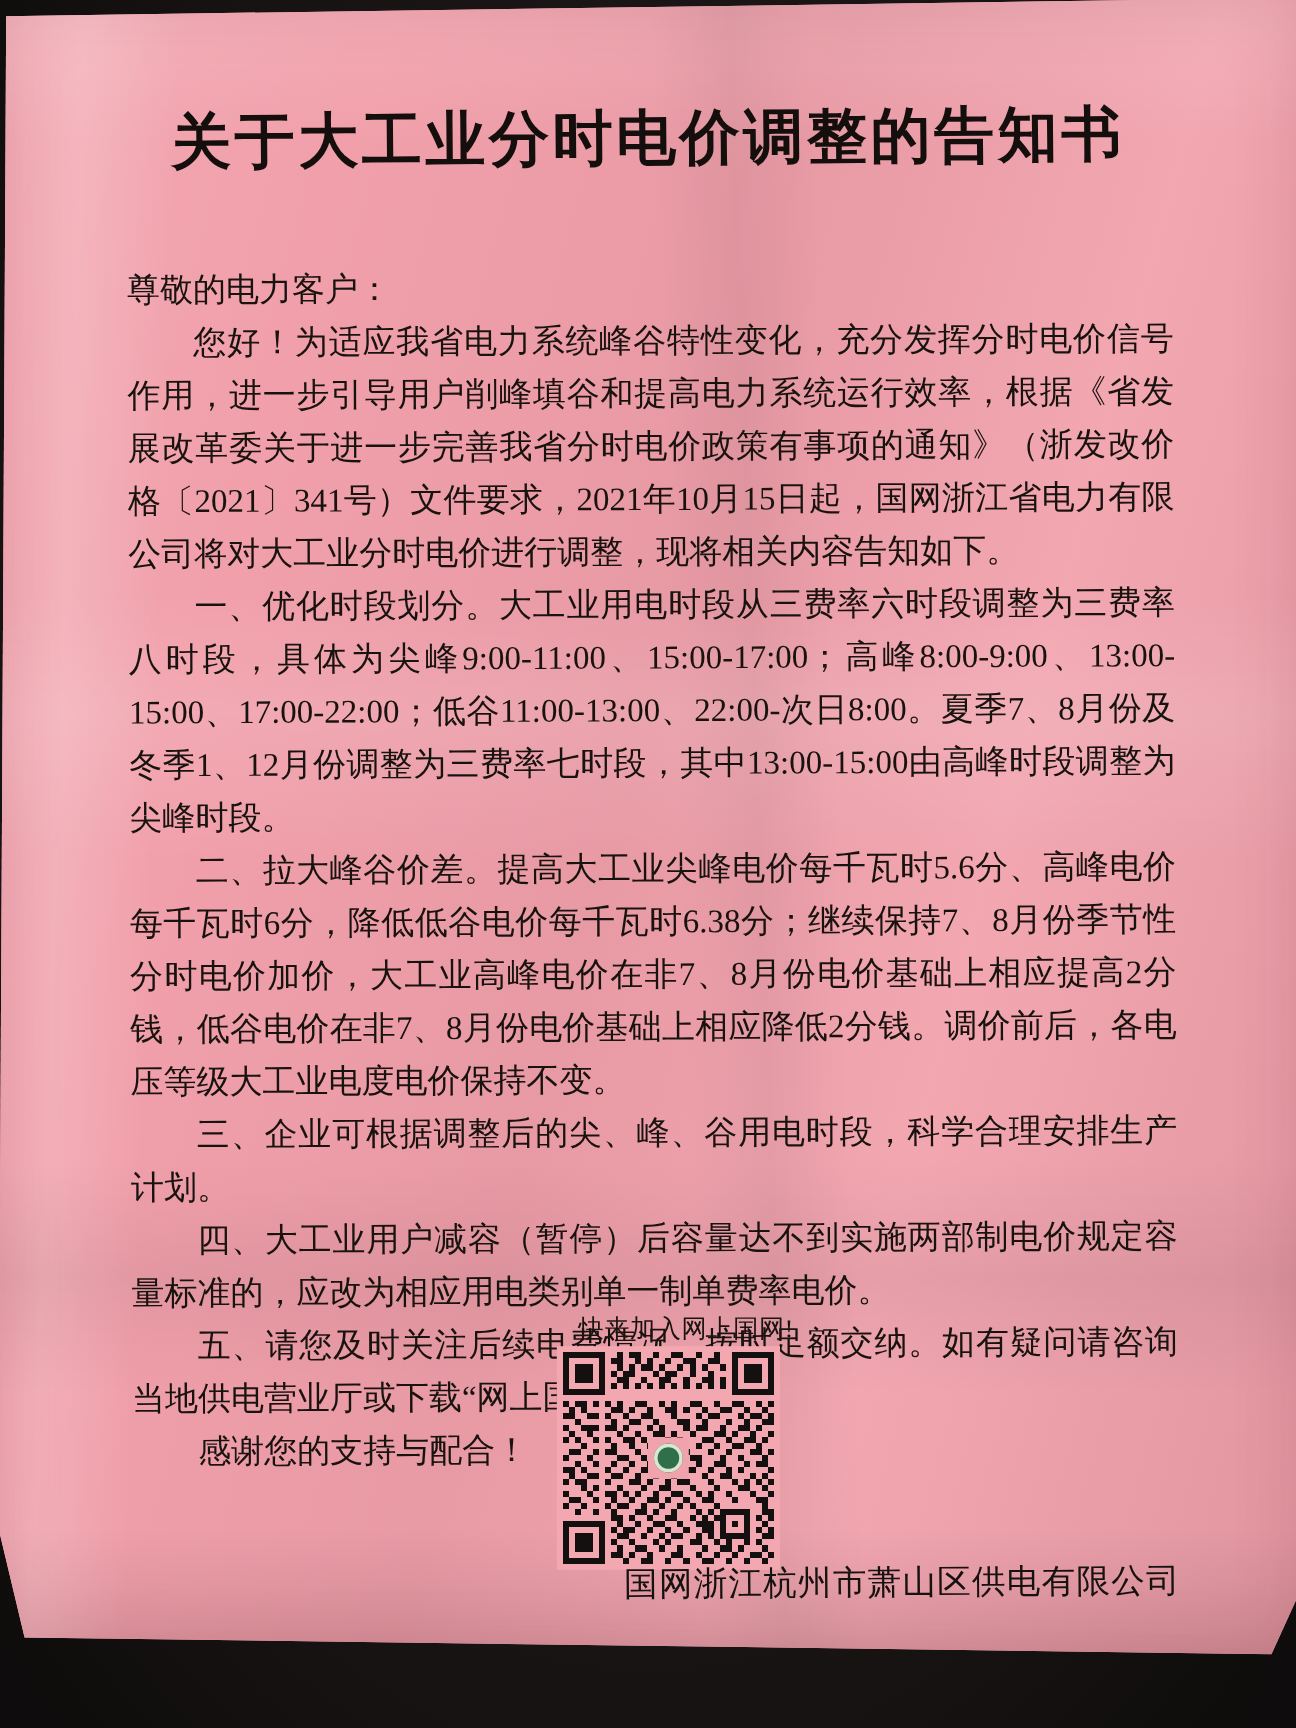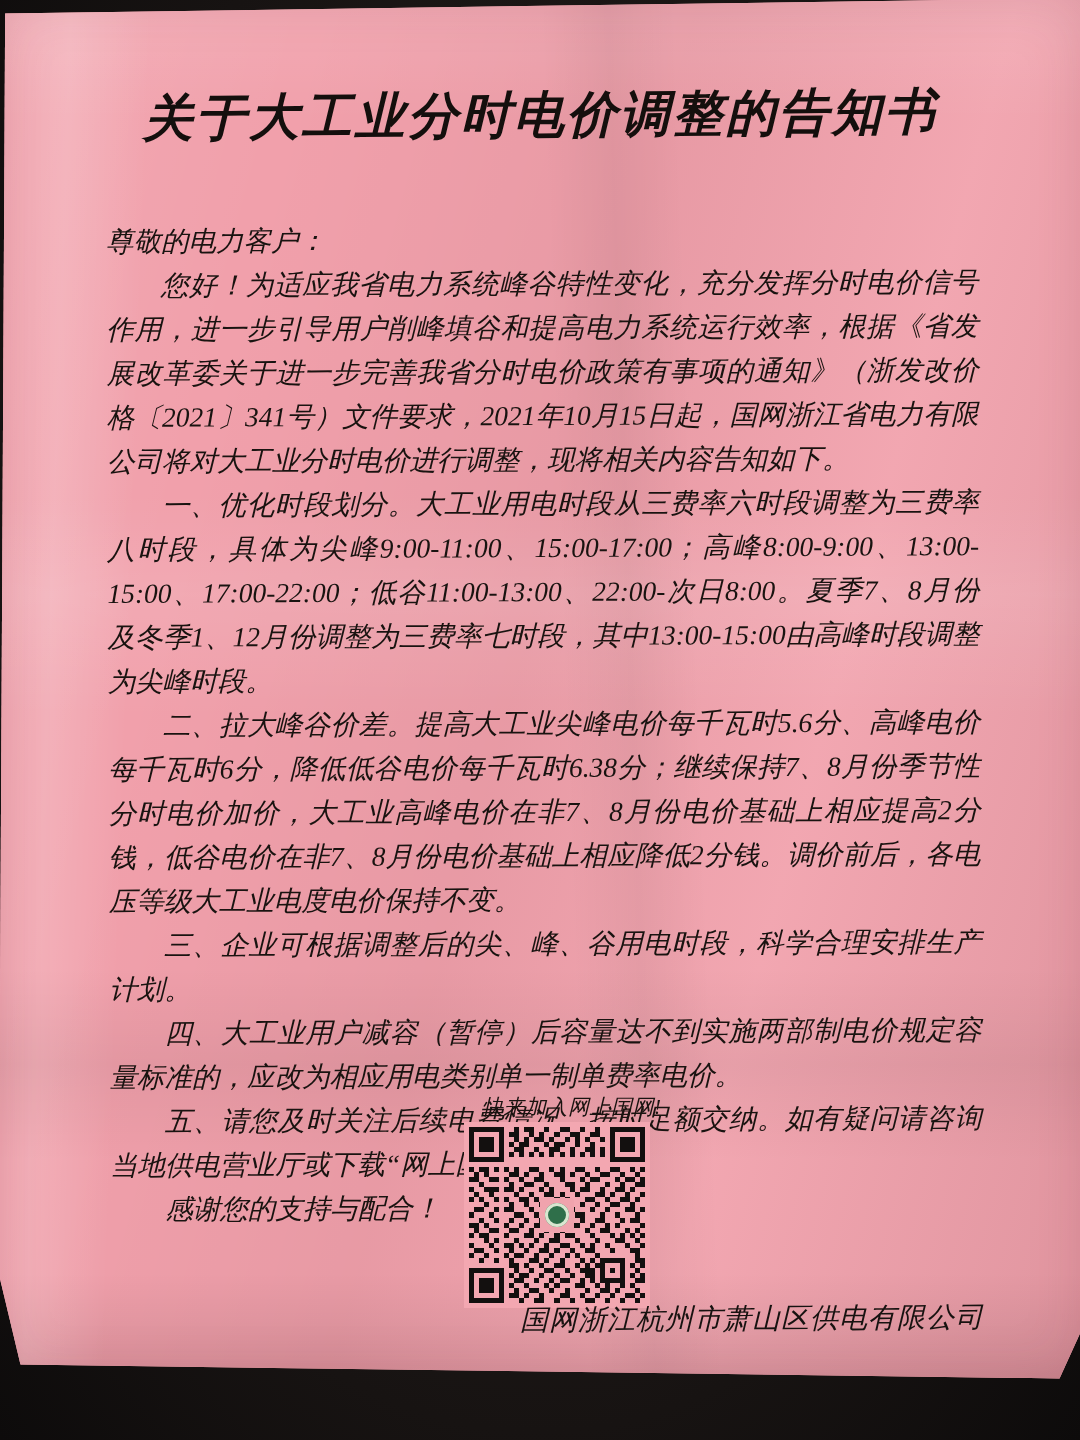--- a/index.html
+++ b/index.html
@@ -59,21 +59,20 @@
     left: 0; top: 70%; width: 100%; height: 14%;
     background: linear-gradient(180deg, rgba(0,0,0,0.0) 0%, rgba(0,0,0,0.05) 50%, rgba(0,0,0,0.0) 100%);
   }
 
   .content {
     position: absolute;
     left: 0; top: 0;
     width: 1080px;
     height: 1440px;
     color: #17120f;
-    font-style: italic;
   }
 
   .title {
     position: absolute;
     top: 82px;
     left: 0;
     width: 1080px;
     text-align: center;
     font-size: 50px;
     font-weight: bold;

